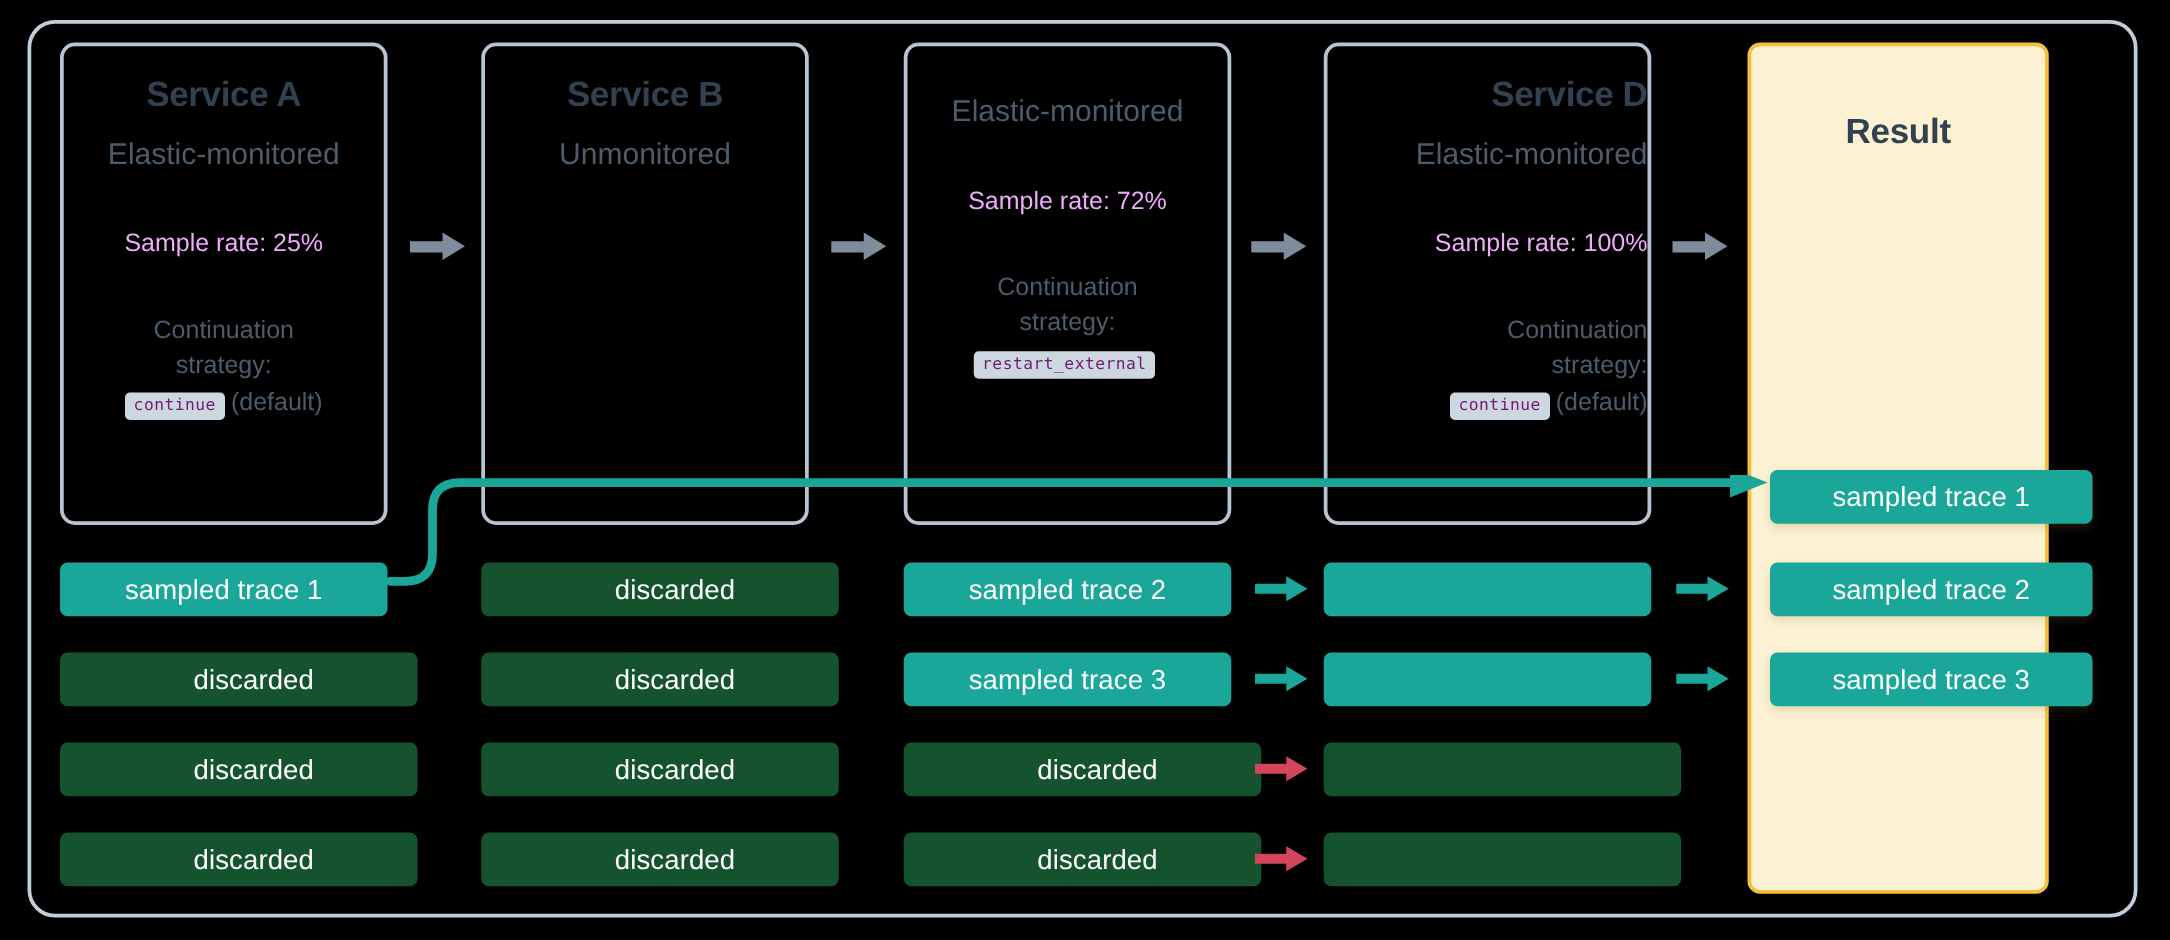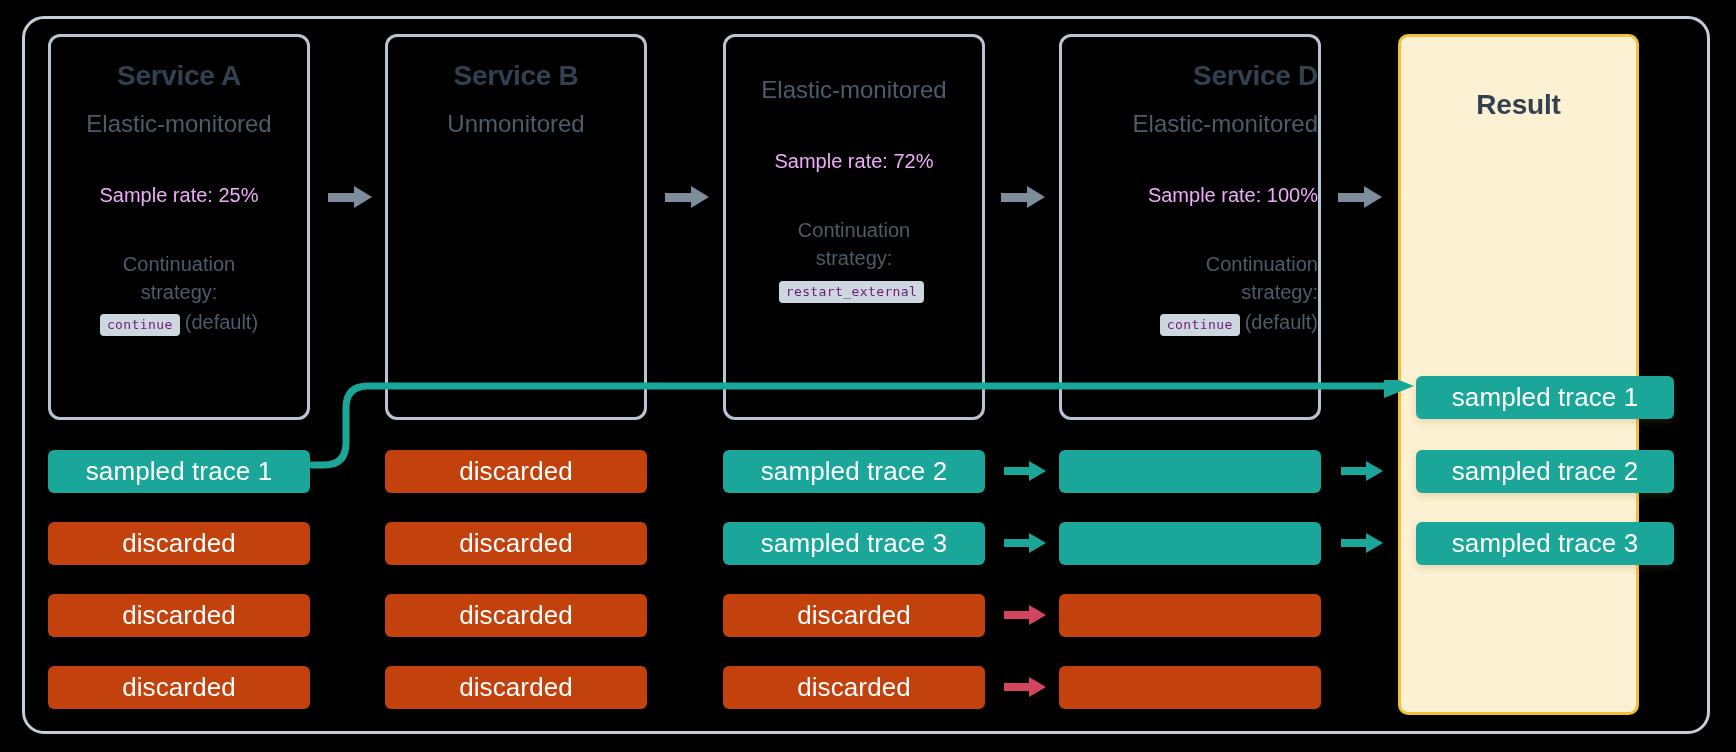--- a/index.html
+++ b/index.html
@@ -138,28 +138,28 @@
     border-left: 18px solid #7e8c9c;
   }
 
   
   .pill {
     position: absolute;
     width: 262px;
     height: 43px;
     border-radius: 6px;
     color: #ffffff;
-    font-size: 26px;
+    font-size: 22px;
     display: flex;
     align-items: center;
     justify-content: center;
     letter-spacing: 0.1px;
   }
   .pill.teal { background: #1aa79a; }
-  .pill.red  { background: #c2410c; }
+  .pill.red  { background: #14532d; padding-left: 24px; }
 
   .pill.inresult {
     width: 258px;
     left: 1416px;
     box-shadow: 0 3px 7px rgba(140,120,60,0.22);
   }
 
   
   .mini-arrow {
     position: absolute;

